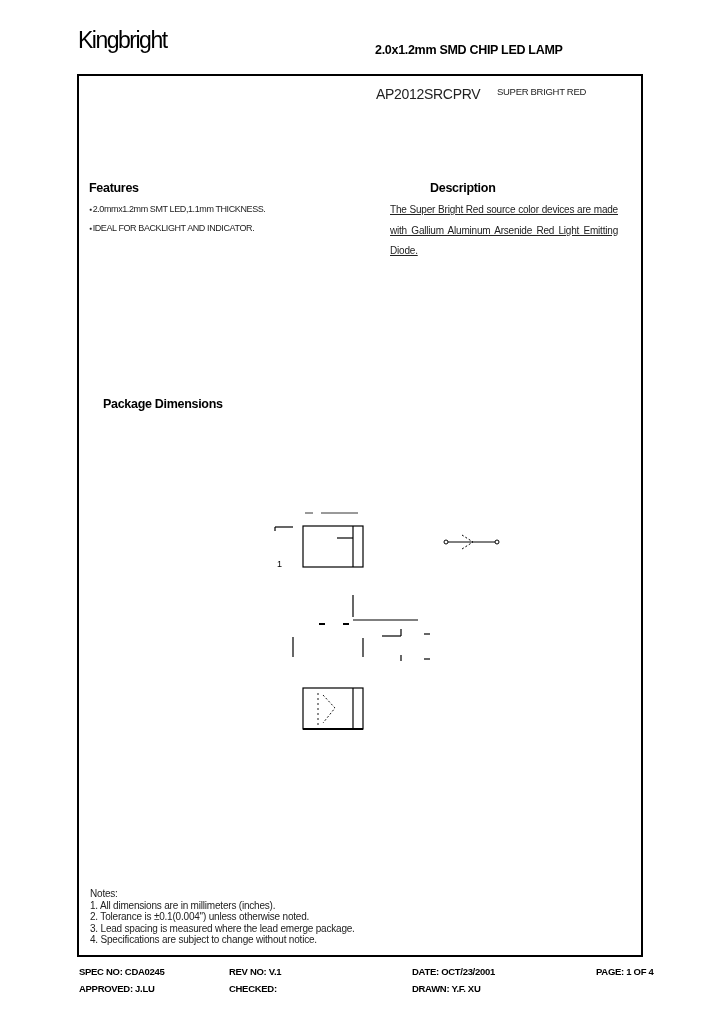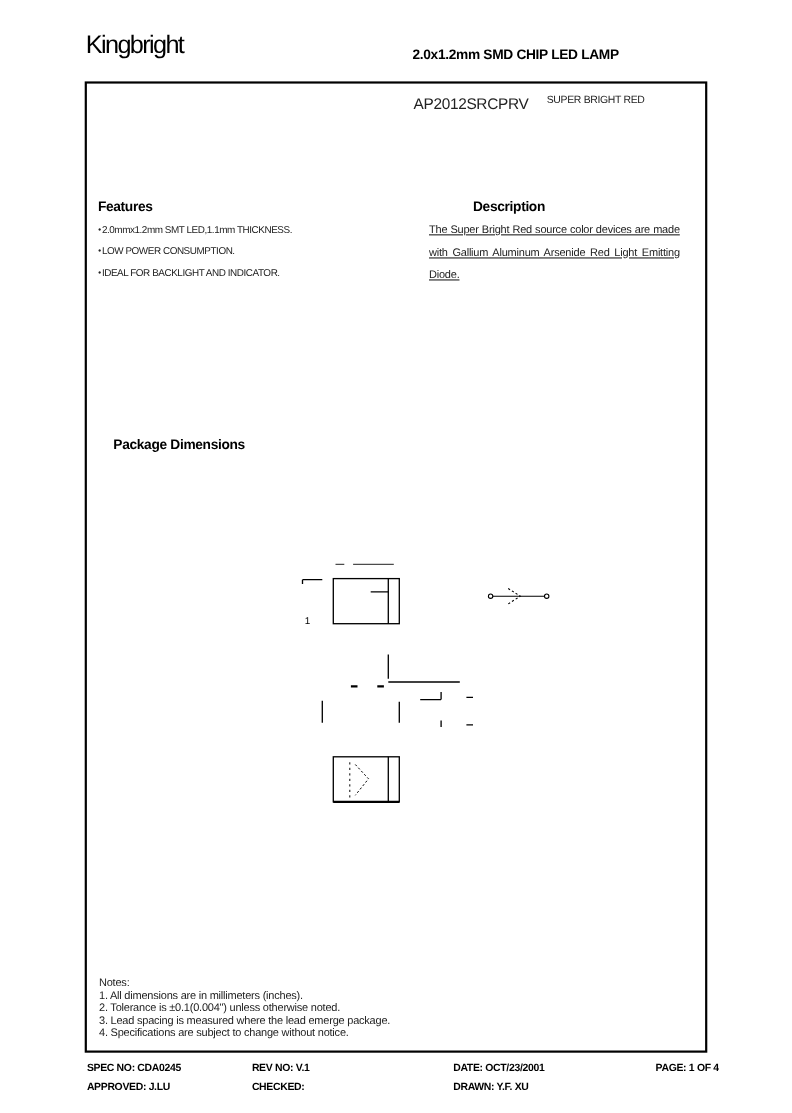--- a/index.html
+++ b/index.html
@@ -31,21 +31,20 @@
 <div class="doc-title">2.0x1.2mm SMD CHIP LED LAMP</div>
 
 <div class="frame"></div>
 
 <div class="part-no">AP2012SRCPRV</div>
 <div class="part-desc">SUPER BRIGHT RED</div>
 
 <div class="section-h" style="left:89px; top:181px;">Features</div>
 <ul class="features-list">
   <li>2.0mmx1.2mm SMT LED,1.1mm THICKNESS.</li>
-  <li>LOW POWER CONSUMPTION.</li>
   <li>IDEAL FOR BACKLIGHT AND INDICATOR.</li>
 </ul>
 
 <div class="section-h" style="left:402px; top:181px;padding-left:28px;">Description</div>
 <div class="desc-text">The Super Bright Red source color devices are made with Gallium Aluminum Arsenide Red Light Emitting Diode.</div>
 
 <div class="section-h" style="left:89px; top:397px;padding-left:14px;">Package Dimensions</div>
 
 <svg class="drawing" width="280" height="250" viewBox="0 0 280 250">
 

